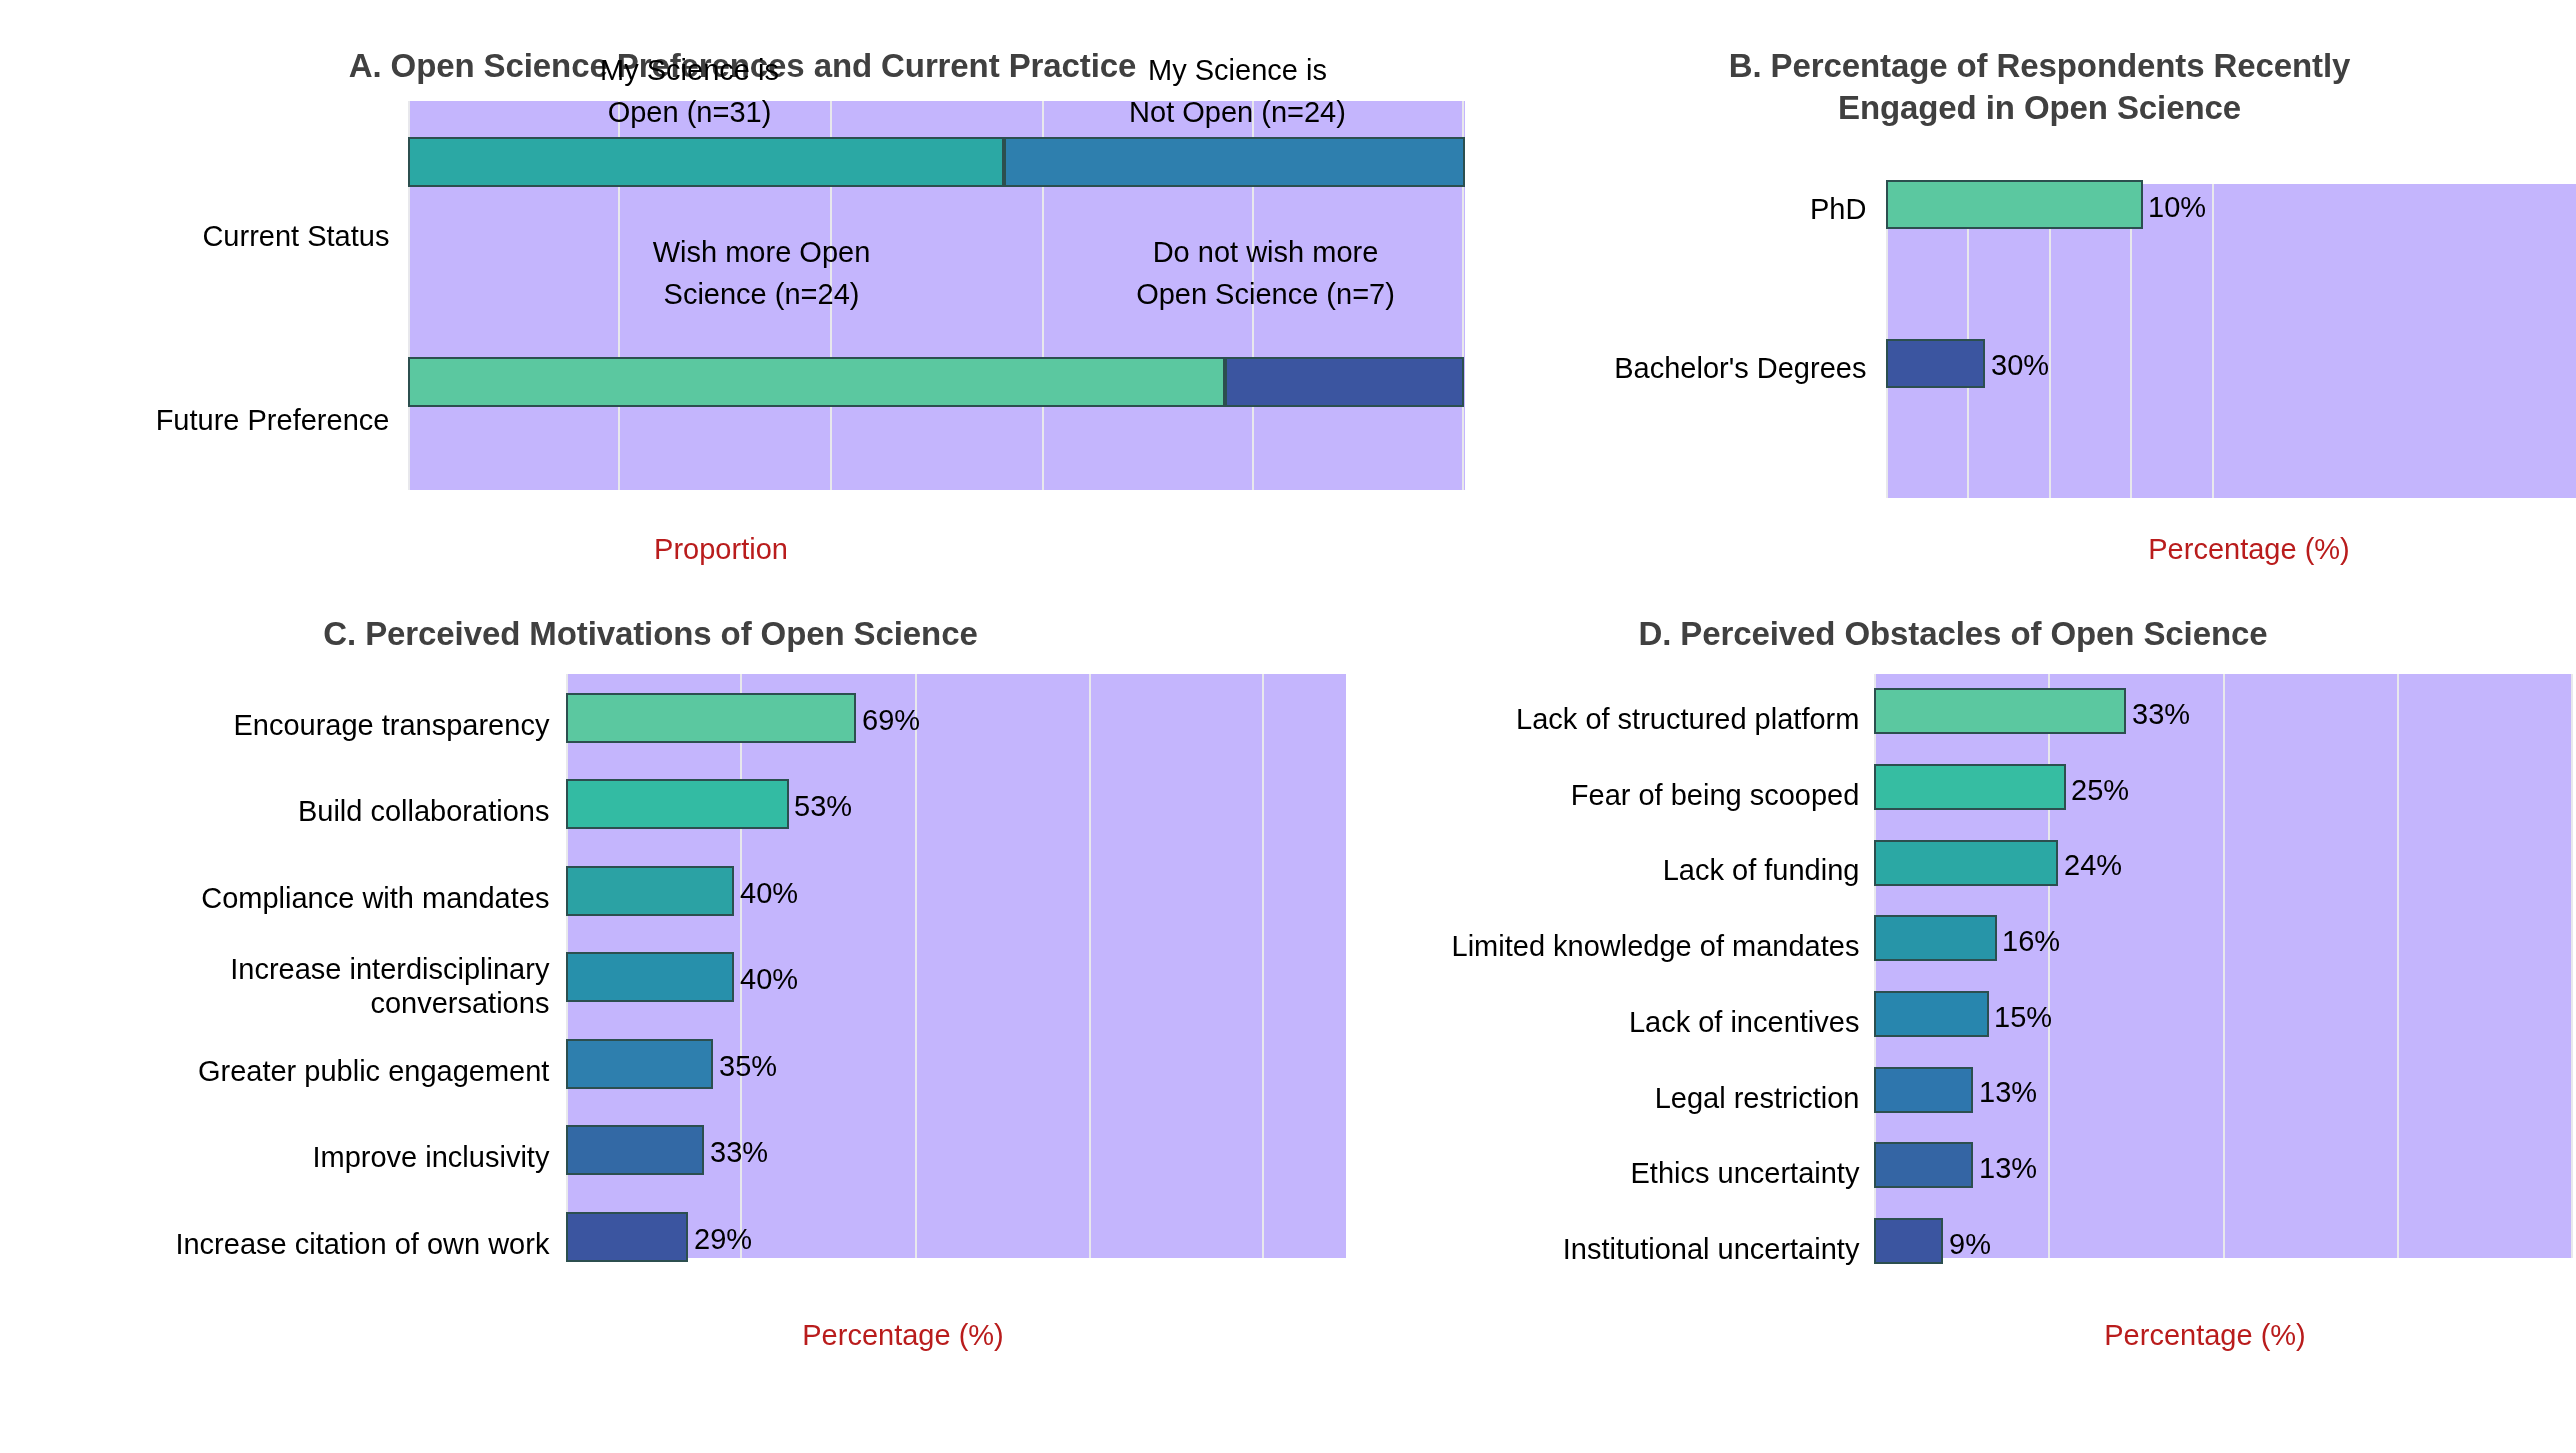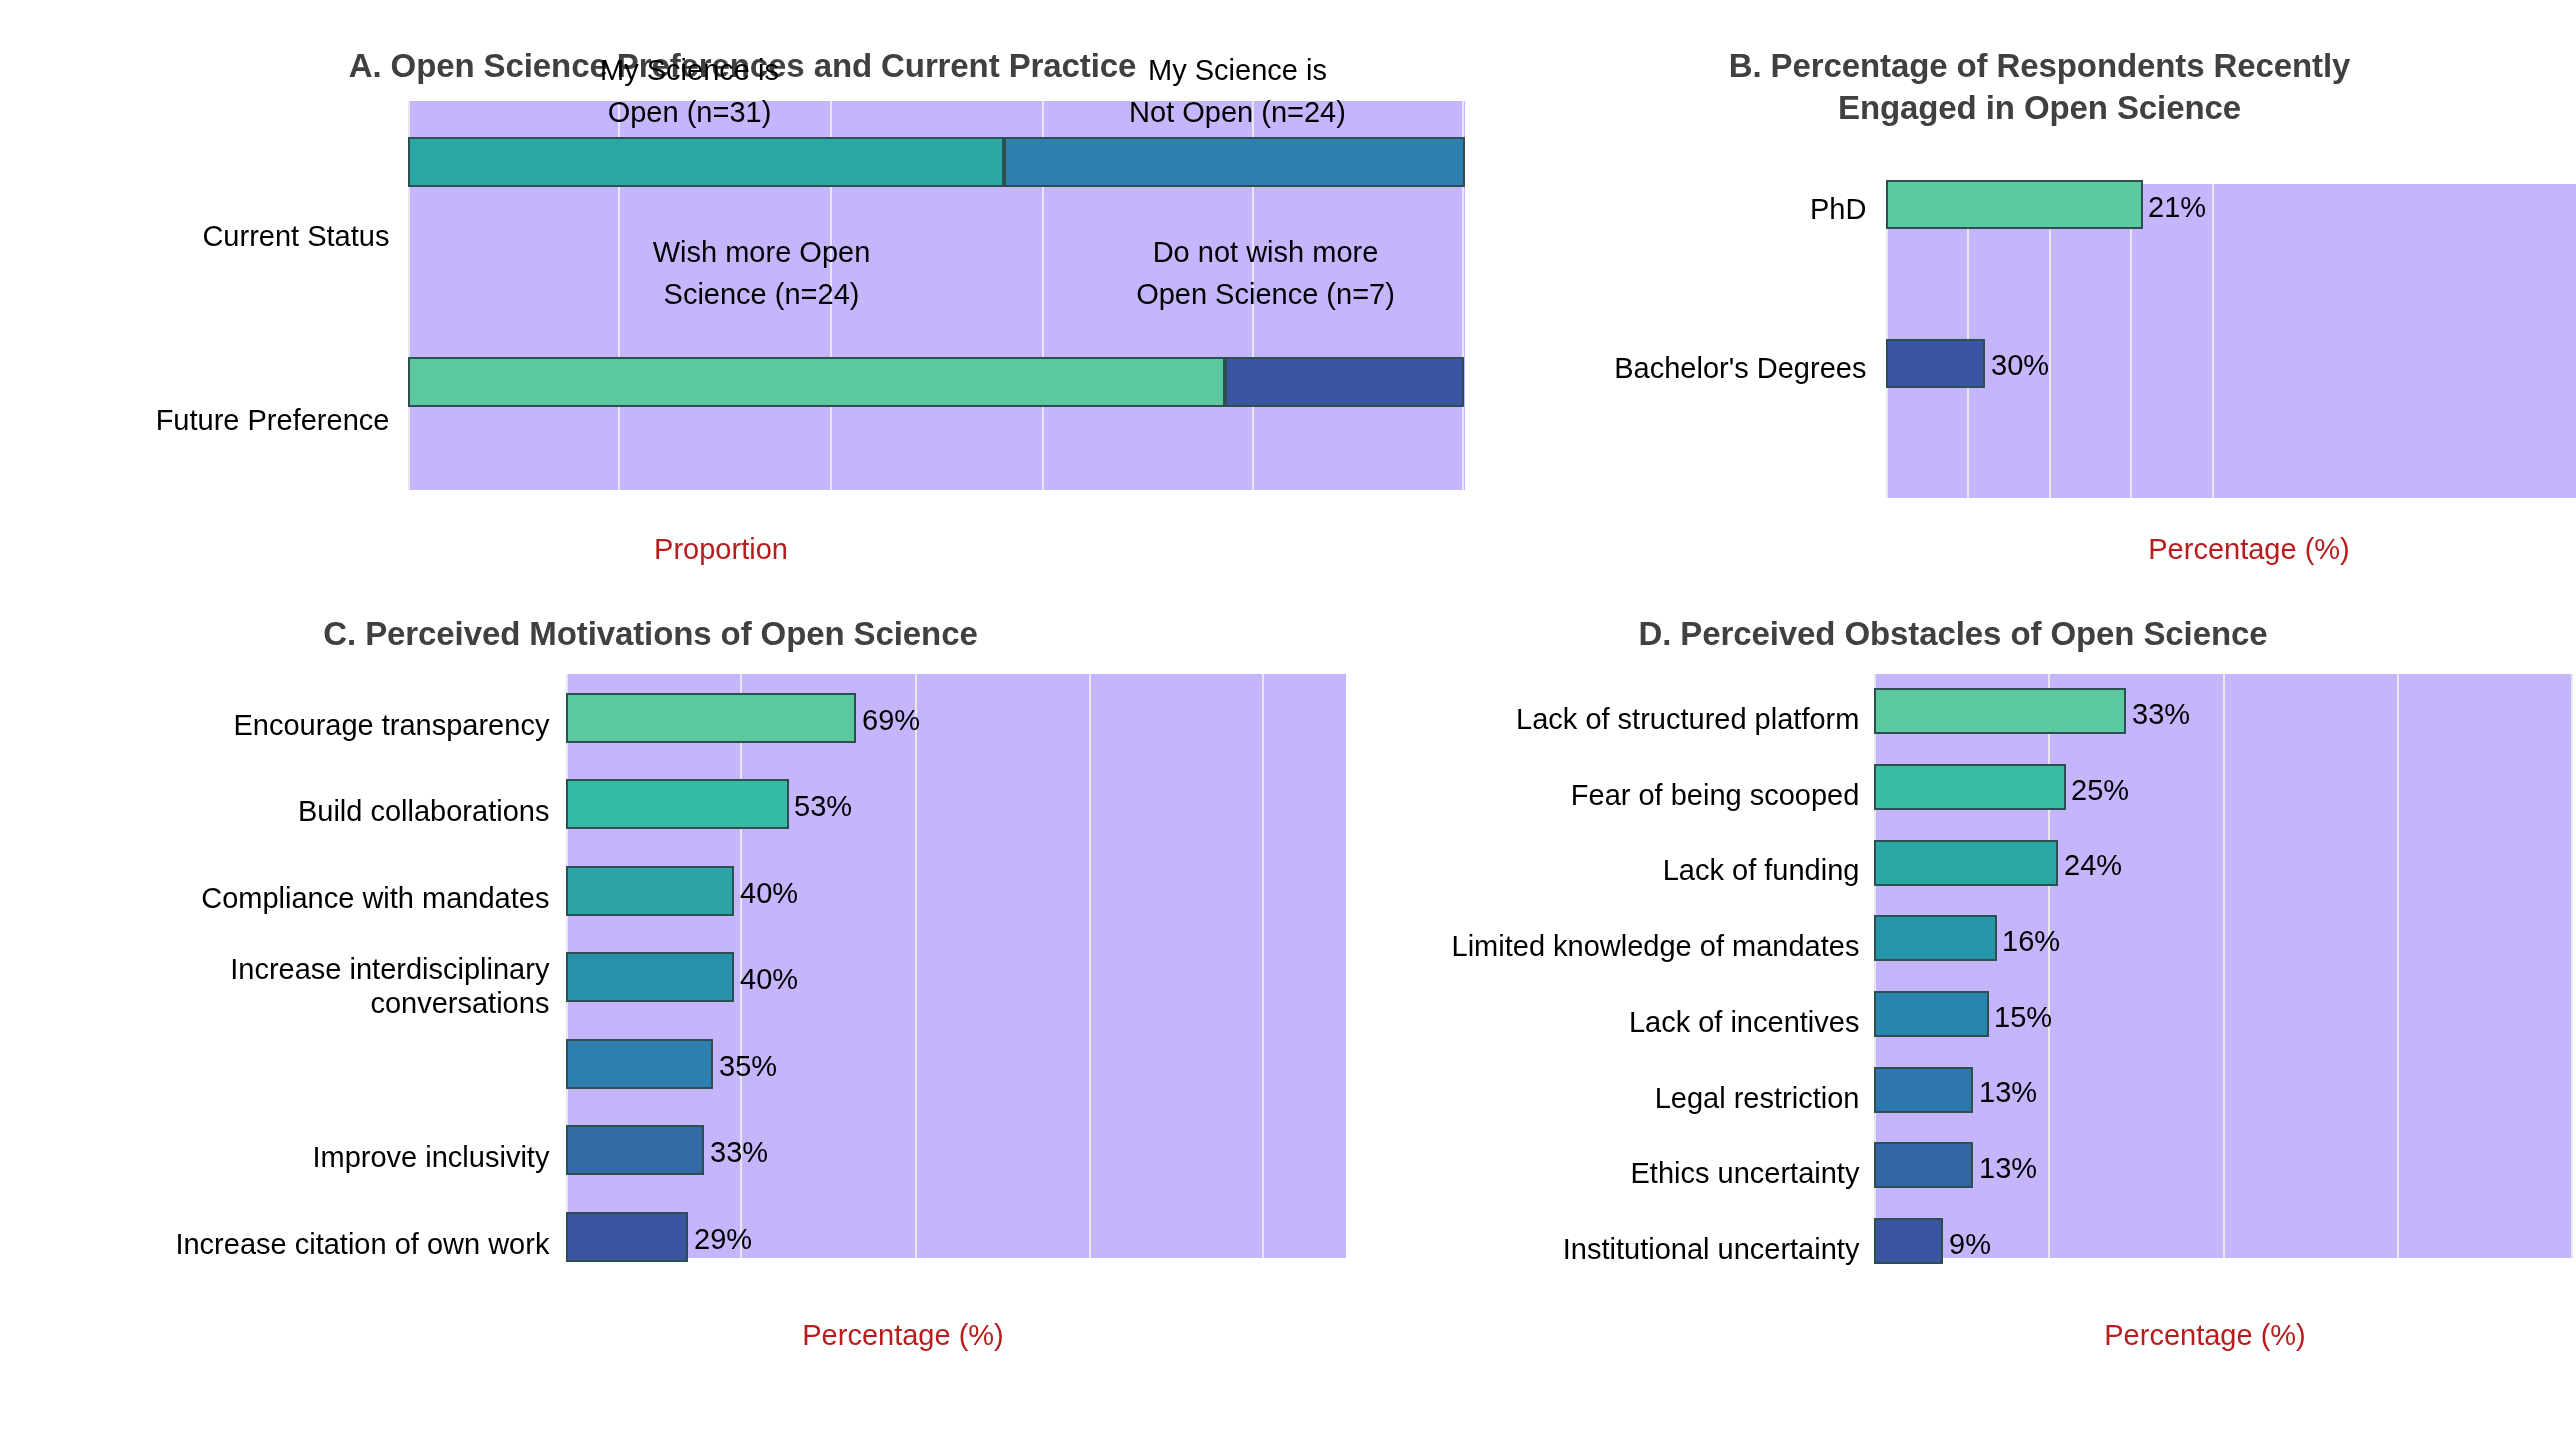--- a/index.html
+++ b/index.html
@@ -122,21 +122,21 @@
 Engaged in Open Science</div>
 
     <div class="plot" style="left:394px;top:184px;width:692px;height:314px;">
       <div class="gridline" style="left:0px;"></div>
       <div class="gridline" style="left:81px;"></div>
       <div class="gridline" style="left:163px;"></div>
       <div class="gridline" style="left:244px;"></div>
       <div class="gridline" style="left:326px;"></div>
 
       <div class="bar" style="left:0;top:-3.6px;width:257px;height:49px;background:#5BC8A0;"></div>
-      <div class="val-label" style="left:262px;top:8.6px;">21%</div>
+      <div class="val-label" style="left:262px;top:8.6px;">10%</div>
 
       <div class="bar" style="left:0;top:155px;width:99px;height:49px;background:#3B55A0;"></div>
       <div class="val-label" style="left:105px;top:167px;">30%</div>
     </div>
 
     <div class="cat-label" style="left:14.4px;top:193px;width:360px;">PhD</div>
     <div class="cat-label" style="left:14.4px;top:352px;width:360px;">Bachelor's Degrees</div>
 
     <div class="axis-label" style="left:577px;top:533px;width:360px;">Percentage (%)</div>
   </div>
@@ -172,20 +172,21 @@
 
       <div class="bar" style="left:0;top:538px;width:122px;height:50px;background:#3B55A0;"></div>
       <div class="val-label" style="left:128px;top:551px;">29%</div>
     </div>
 
     <div class="cat-label" style="left:14.4px;top:132px;width:533px;">Encourage transparency</div>
     <div class="cat-label" style="left:14.4px;top:218px;width:533px;">Build collaborations</div>
     <div class="cat-label" style="left:14.4px;top:305px;width:533px;">Compliance with mandates</div>
     <div class="cat-label" style="left:14.4px;top:376px;width:533px;">Increase interdisciplinary
 conversations</div>
+    <div class="cat-label" style="left:14.4px;top:478px;width:533px;">Greater public engagement</div>
     <div class="cat-label" style="left:14.4px;top:564px;width:533px;">Improve inclusivity</div>
     <div class="cat-label" style="left:14.4px;top:651px;width:533px;">Increase citation of own work</div>
 
     <div class="axis-label" style="left:721px;top:742px;width:360px;">Percentage (%)</div>
   </div>
 
   <div class="panel" style="left:1290px;top:577px;width:1286px;height:876px;">
 
     <div class="panel-title" style="left:173px;top:36px;width:980px;">D. Perceived Obstacles of Open Science</div>
 

